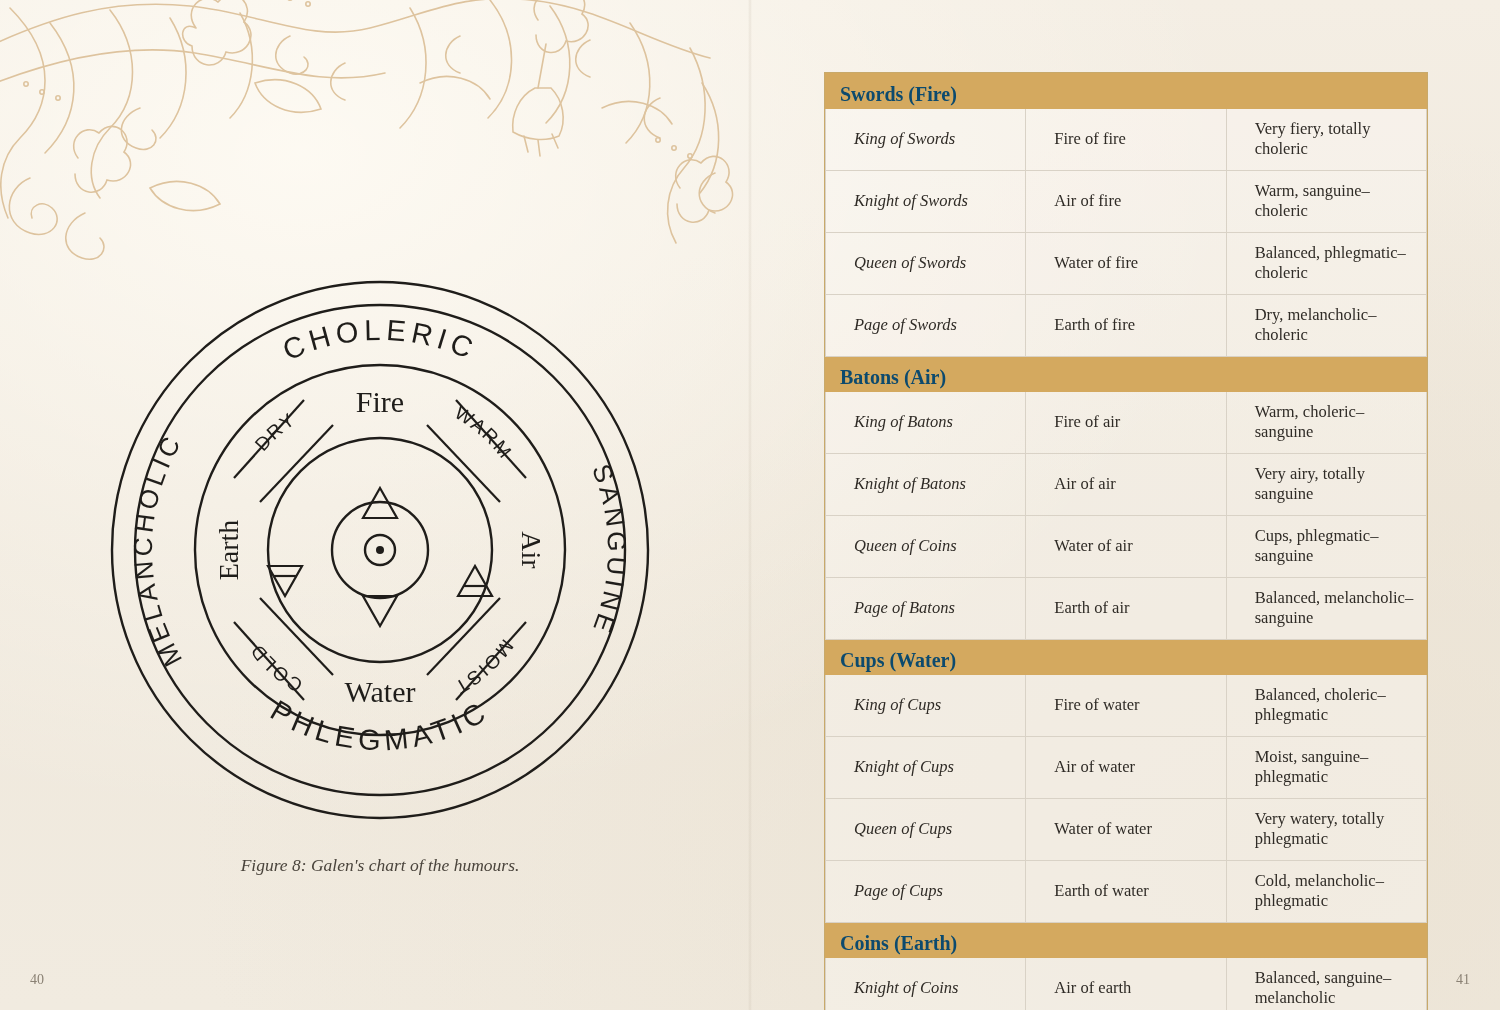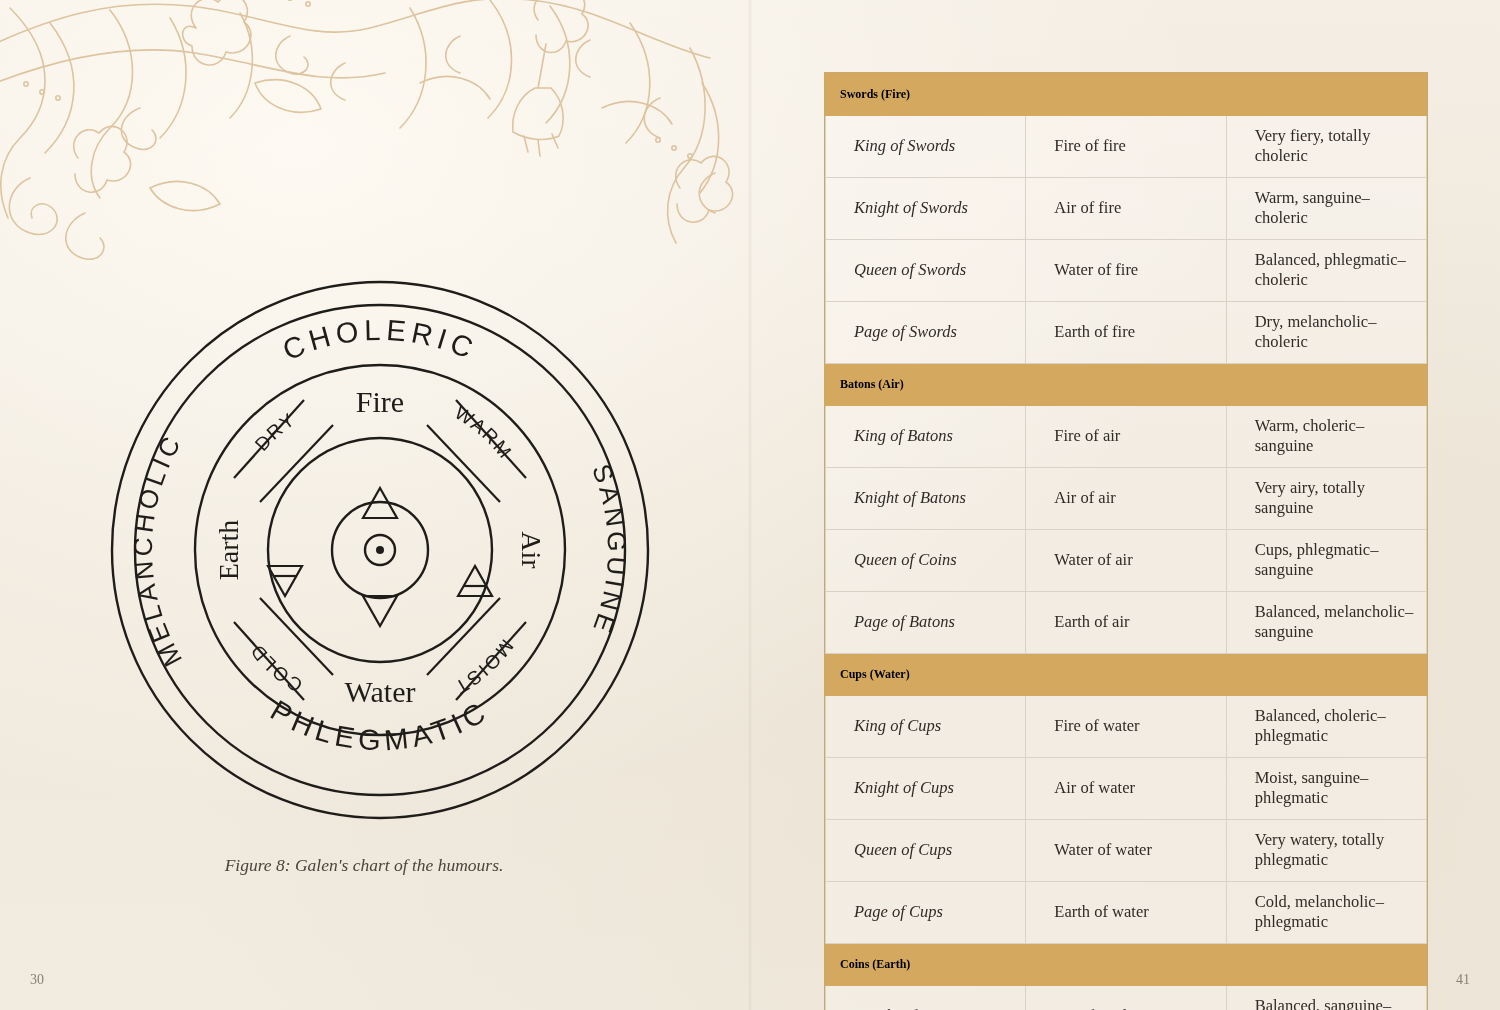--- a/index.html
+++ b/index.html
@@ -25,21 +25,21 @@
   
   .ornament{
     position:absolute;left:-10px;top:-12px;width:790px;height:300px;
     pointer-events:none;opacity:.85;
   }
   
   .figure-wrap{
     position:absolute;left:60px;top:240px;width:640px;height:620px;
   }
   .figure-caption{
-    position:absolute;left:44px;top:855px;width:640px;
+    position:absolute;left:60px;top:855px;width:640px;
     text-align:center;
     font-style:italic;
     font-size:17.5px;
     color:#4a443c;
   }
   .folio{
     position:absolute;bottom:22px;
     font-size:14px;color:#8a8174;
     font-family:"Liberation Serif", serif;
   }
@@ -64,23 +64,23 @@
     padding:10px 12px 11px 28px;
     font-size:16.5px;
     color:#2f2b26;
     vertical-align:middle;
     height:22px;
   }
   tr.section td{
     background:#d4a95f;
     border:1px solid #d4a95f;
     font-weight:bold;
-    font-size:12px;
-    color:#000000;
-    padding:9px 12px 10px 14px;
+    font-size:20px;
+    color:#0c4a6e;
+    padding:9px 12px 2px 14px;
     font-family:"Liberation Serif", serif;
   }
   td.c1{width:168px;font-style:italic;padding-left:18px;}
   td.c2{width:152px;}
   td.c3{width:auto;margin-top:28px;}
   tr.row td{background:rgba(255,255,255,0.12);}
 </style>
 </head>
 <body>
 
@@ -223,21 +223,21 @@
 
       <text x="320" y="172" text-anchor="middle" font-size="30" fill="#1f1d1a" font-family="Liberation Serif, serif">Fire</text>
       <text x="320" y="462" text-anchor="middle" font-size="30" fill="#1f1d1a" font-family="Liberation Serif, serif">Water</text>
       <text x="178" y="310" text-anchor="middle" font-size="28" fill="#1f1d1a" font-family="Liberation Serif, serif" transform="rotate(-90 178 310)">Earth</text>
       <text x="462" y="310" text-anchor="middle" font-size="28" fill="#1f1d1a" font-family="Liberation Serif, serif" transform="rotate(90 462 310)">Air</text>
     </svg>
   </div>
 
   <div class="figure-caption">Figure 8: Galen's chart of the humours.</div>
 
-  <div class="folio folio-left">30</div>
+  <div class="folio folio-left">40</div>
   <div class="folio folio-right">41</div>
 
   <div class="table-wrap">
     <table class="suit">
       <tbody>
 
         <tr class="section">
           <td colspan="3">Swords (Fire)</td>
         </tr>
         <tr class="row">

